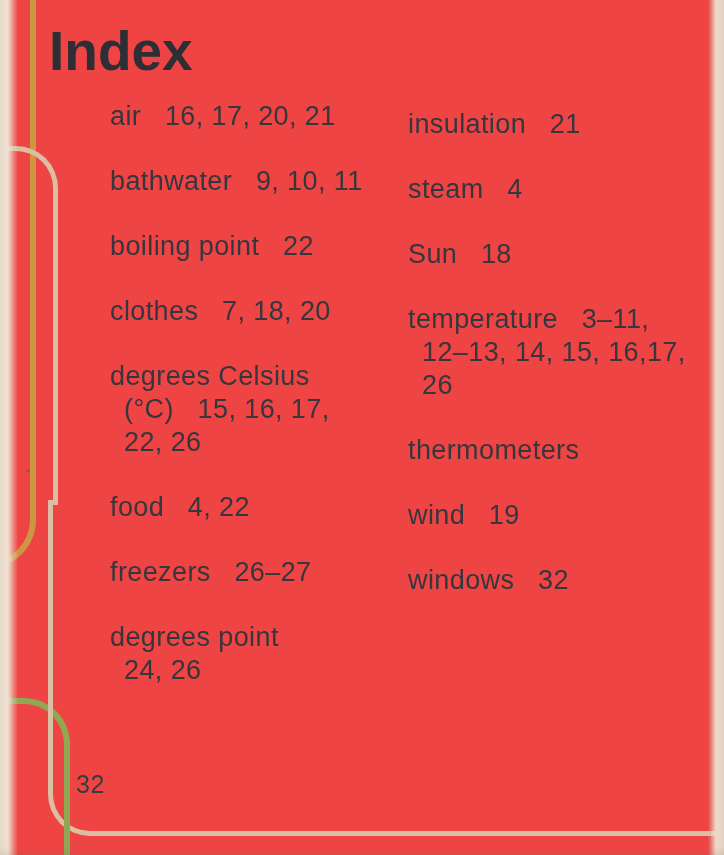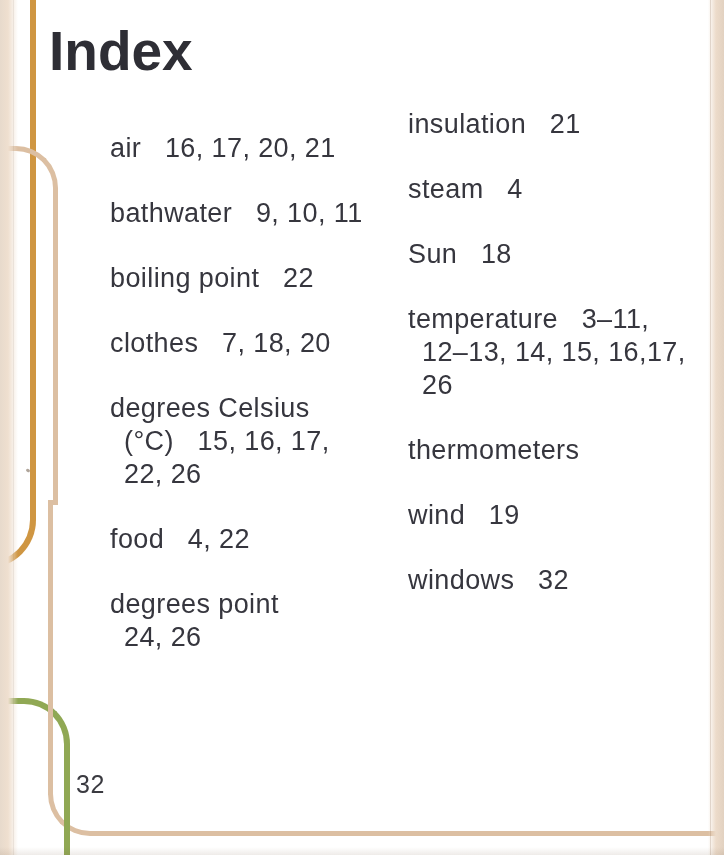--- a/index.html
+++ b/index.html
@@ -1,18 +1,18 @@
 <!DOCTYPE html>
 <html><head>
 <meta charset="utf-8">
 <style>
   html,body{margin:0;padding:0;background:#f2e1d1;}
   .page{
     position:relative;width:724px;height:855px;overflow:hidden;
-    background:#ffffff;
+    background:#ef4444;
     font-family:"Liberation Sans",sans-serif;
     color:#36363e;
   }
   
   .orange-line{
     position:absolute;left:-60px;top:-20px;width:90px;height:582px;
     border-right:6px solid #cf9642;border-bottom:6px solid #cf9642;
     border-bottom-right-radius:48px;z-index:1;
   }
   .tan-line-top{
@@ -58,21 +58,21 @@
   .speck{
     position:absolute;left:26px;top:469px;width:4px;height:3px;z-index:1;
     background:rgba(110,90,70,0.55);border-radius:2px;transform:rotate(35deg);
   }
   
   .title{
     position:absolute;left:49px;top:24px;z-index:5;
     font-size:55px;font-weight:700;line-height:1;letter-spacing:0;color:#2e2e35;
   }
   .col{position:absolute;z-index:5;font-size:27px;font-weight:400;letter-spacing:.4px;}
-  .col-left{left:110px;top:100px;margin-top:32px;}
+  .col-left{left:110px;top:100px;}
   .col-right{left:408px;top:108px;}
   .entry{margin-bottom:32px;}
   .line{white-space:pre;line-height:33px;}
   .line.cont{padding-left:14px;}
   .page-number{
     position:absolute;left:76px;top:770px;z-index:5;
     font-size:25px;color:#3a3a40;letter-spacing:.5px;
   }
 </style>
 </head>
@@ -110,20 +110,23 @@
     </div>
     <div class="entry">
       <div class="line">degrees Celsius</div>
       <div class="line cont">(°C)   15, 16, 17,</div>
       <div class="line cont">22, 26</div>
     </div>
     <div class="entry">
       <div class="line">food   4, 22</div>
     </div>
     <div class="entry">
+      <div class="line">freezers   26–27</div>
+    </div>
+    <div class="entry">
       <div class="line">degrees point</div>
       <div class="line cont">24, 26</div>
     </div>
   </div>
 
   <div class="col col-right">
     <div class="entry">
       <div class="line">insulation   21</div>
     </div>
     <div class="entry">

